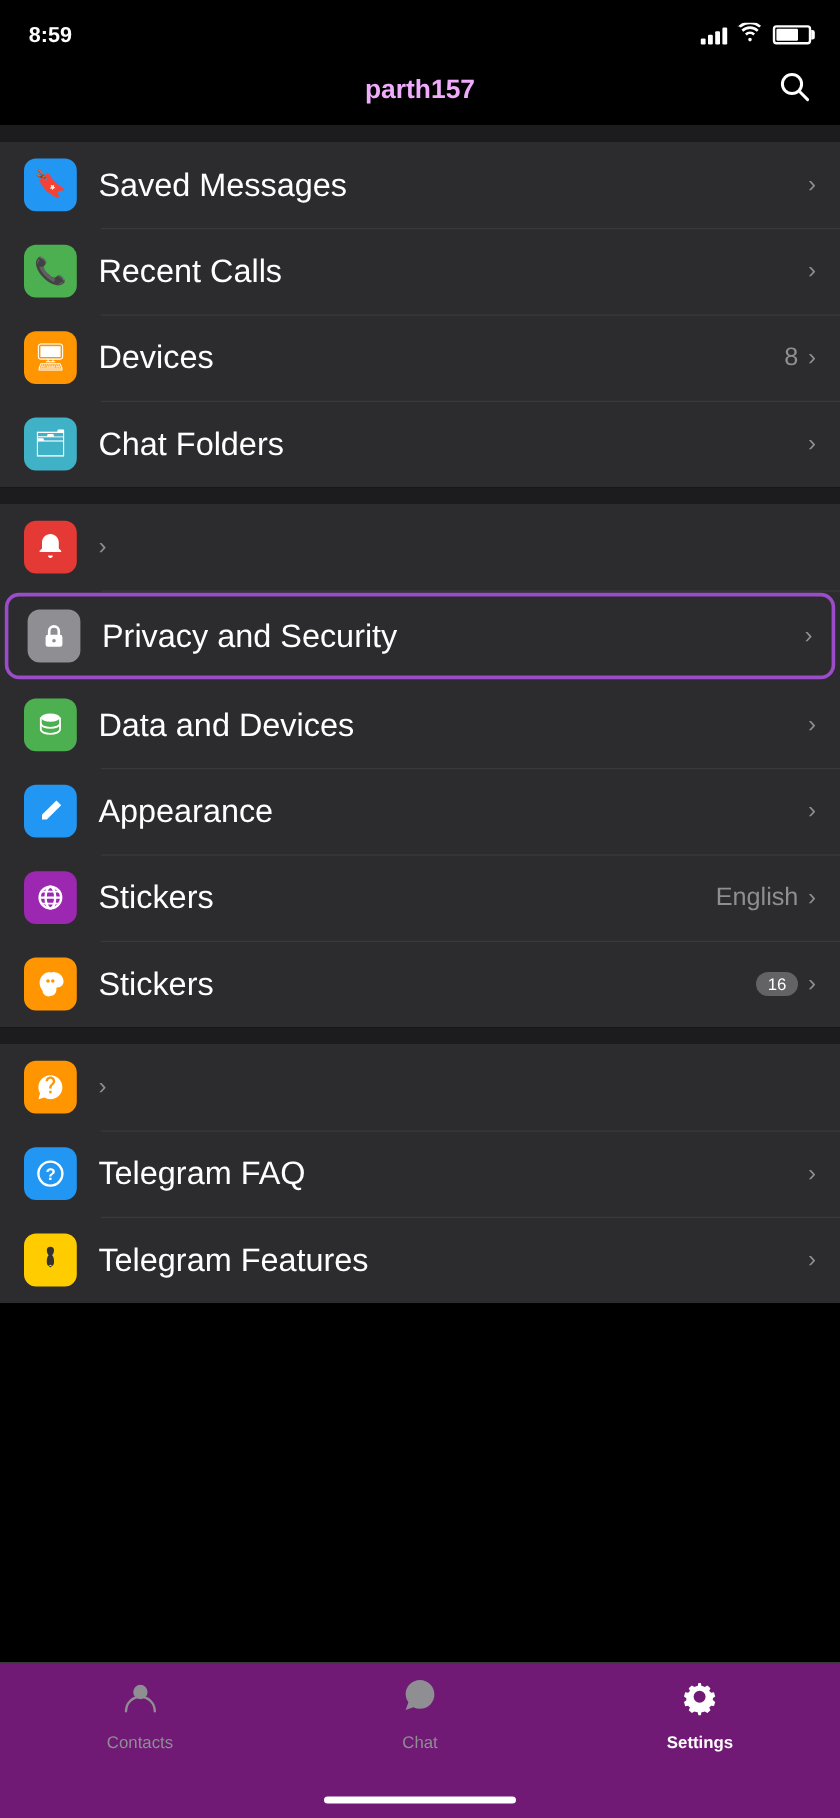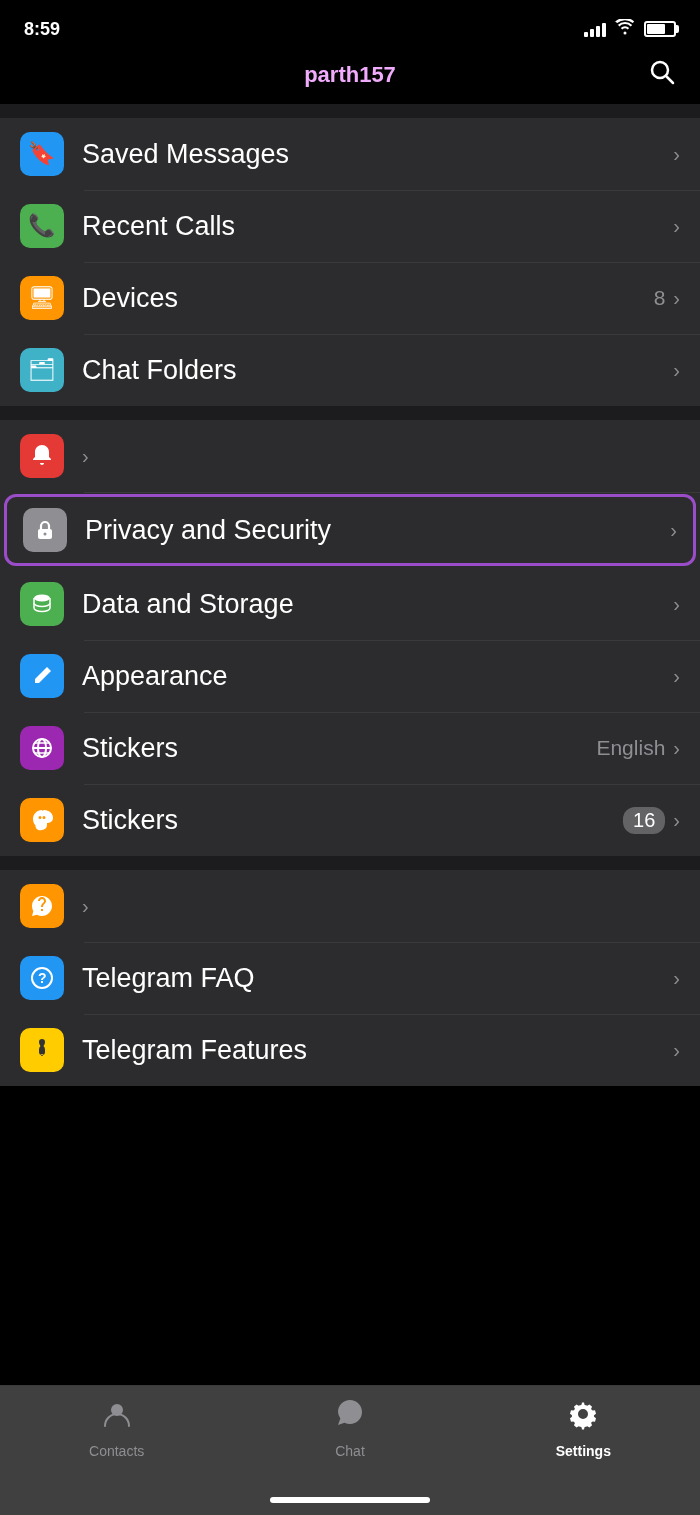--- a/index.html
+++ b/index.html
@@ -155,21 +155,21 @@
     .item-value {
       font-size: 21px;
       color: #8e8e93;
       margin-right: 8px;
     }
     .item-badge {
       background: #636366;
       color: #fff;
       border-radius: 12px;
       padding: 2px 10px;
-      font-size: 20px;
+      font-size: 14px;
       font-weight: 500;
       margin-right: 8px;
     }
     .chevron {
       color: #8e8e93;
       font-size: 20px;
     }
 
     
     .bg-blue { background: #2196f3; }
@@ -186,21 +186,21 @@
     .bg-blue3 { background: #2196f3; }
     .bg-yellow { background: #ffcc00; }
 
     
     .tab-bar {
       position: absolute;
       bottom: 0;
       left: 0;
       right: 0;
       height: 130px;
-      background: #404040;
+      background: #701a75;
       border-top: 0.5px solid #3a3a3c;
       display: flex;
       align-items: flex-start;
       padding-top: 12px;
     }
     .tab-item {
       flex: 1;
       display: flex;
       flex-direction: column;
       align-items: center;
@@ -321,21 +321,21 @@
       <span class="chevron">›</span>
     </div>
     <div class="list-item">
       <div class="item-icon bg-green2">
         <svg width="26" height="26" viewBox="0 0 26 26" fill="white">
           <ellipse cx="13" cy="7" rx="8" ry="3.5" fill="white"></ellipse>
           <path d="M5 7v5c0 1.93 3.58 3.5 8 3.5s8-1.57 8-3.5V7" stroke="white" stroke-width="1.5" fill="none"></path>
           <path d="M5 12v5c0 1.93 3.58 3.5 8 3.5s8-1.57 8-3.5v-5" stroke="white" stroke-width="1.5" fill="none"></path>
         </svg>
       </div>
-      <span class="item-label">Data and Storage</span>
+      <span class="item-label">Data and Devices</span>
       <span class="chevron">›</span>
     </div>
     <div class="list-item">
       <div class="item-icon bg-blue2">
         <svg width="26" height="26" viewBox="0 0 26 26" fill="white">
           <path d="M18 4l4 4-12 12H6v-4L18 4z" fill="white"></path>
         </svg>
       </div>
       <span class="item-label">Appearance</span>
       <span class="chevron">›</span>

